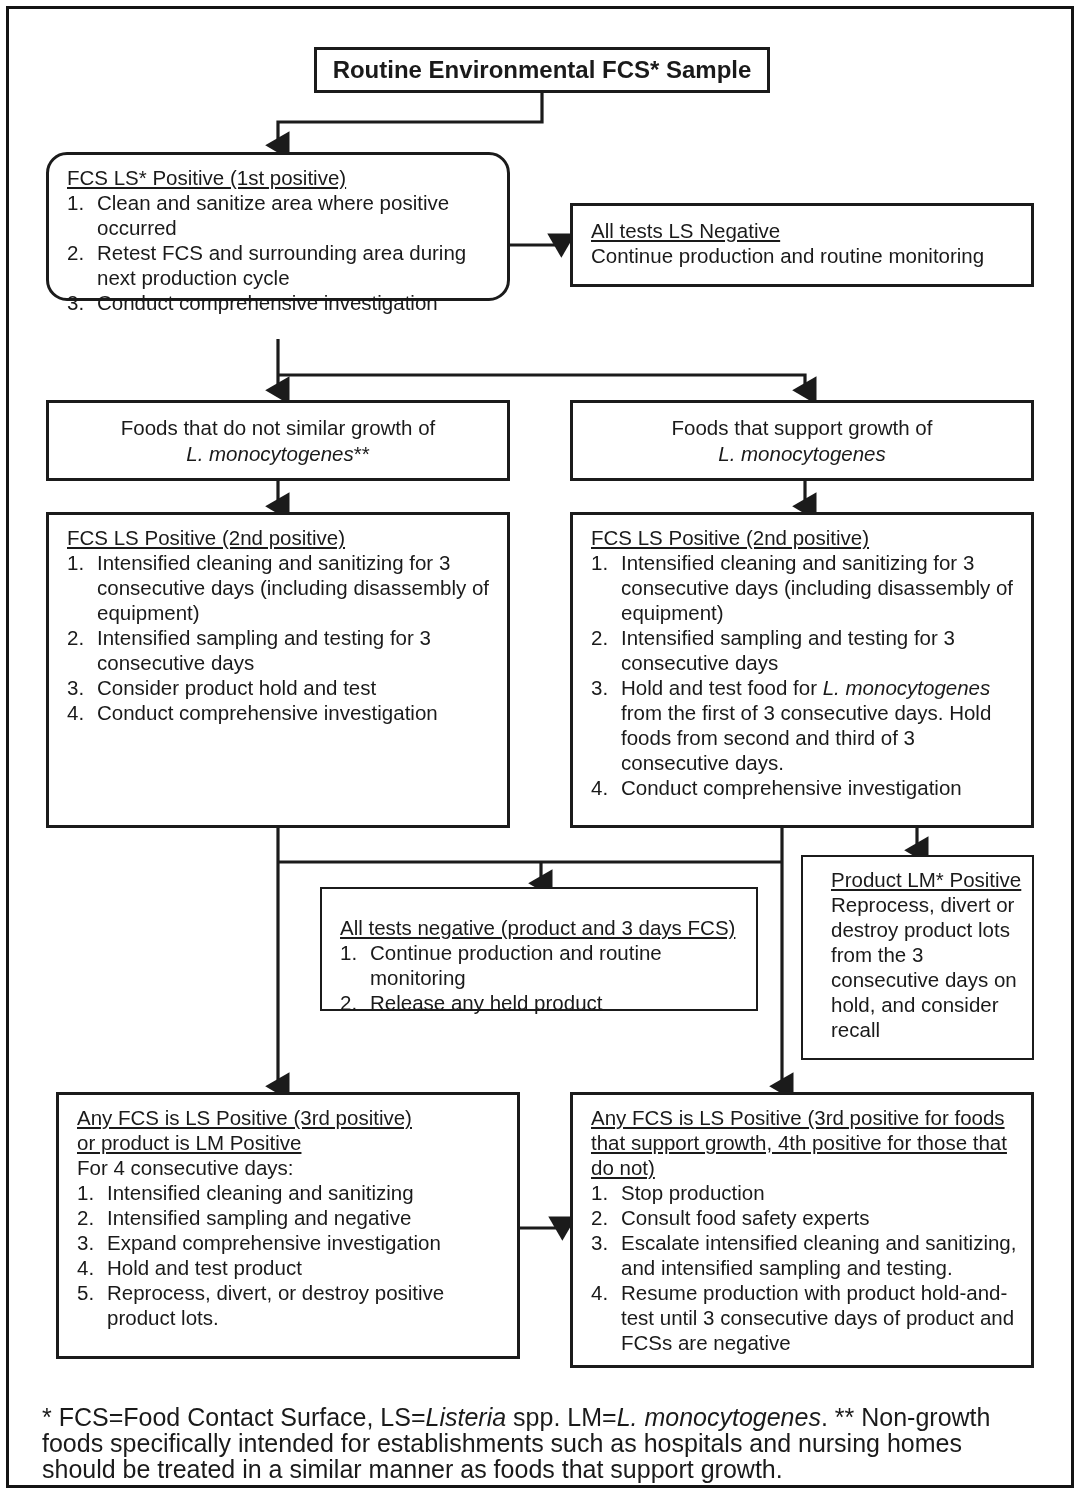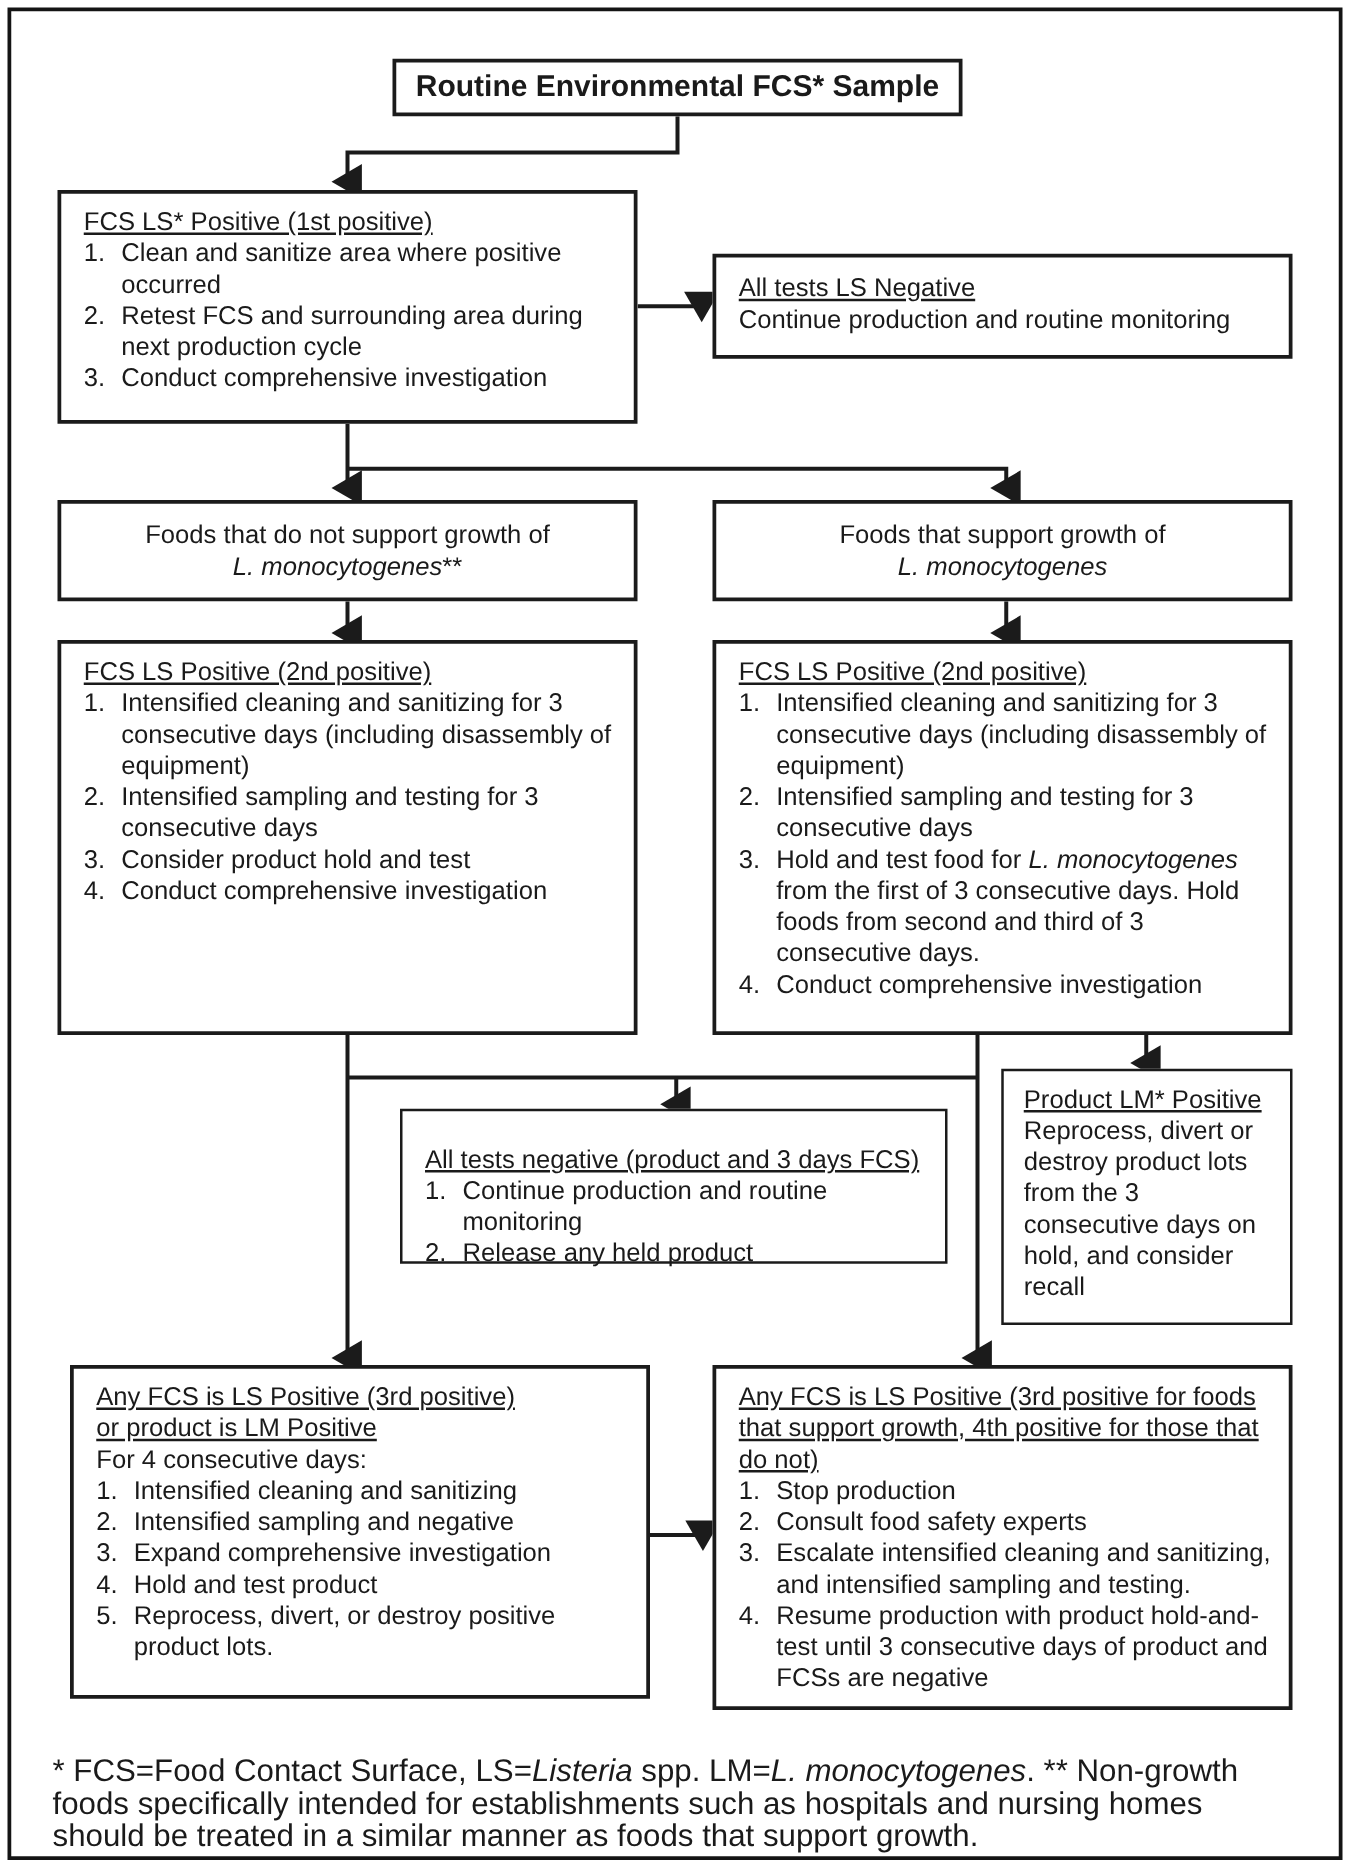--- a/index.html
+++ b/index.html
@@ -135,21 +135,21 @@
       <path d="M917,828 L917,851" marker-end="url(#arrow)"></path>
 
       <path d="M512,1228 L563,1228" marker-end="url(#arrow)"></path>
     </g>
   </svg>
 
   <div class="box title-box" style="left:314px; top:47px; width:456px; height:46px;">
     <span class="title-text">Routine Environmental FCS* Sample</span>
   </div>
 
-  <div class="box pad" style="left:46px; top:152px; width:464px; height:187px;">
+  <div class="box pad" style="left:46px; top:152px; width:464px; height:149px;border-radius:21px;">
     <div class="hdr">FCS LS* Positive (1st positive)</div>
     <ol class="steps">
       <li>
         <span class="num">1.</span>
         <span>Clean and sanitize area where positive occurred</span>
       </li>
       <li>
         <span class="num">2.</span>
         <span>Retest FCS and surrounding area during next production cycle</span>
       </li>
@@ -160,21 +160,21 @@
     </ol>
   </div>
 
   <div class="box pad" style="left:570px; top:203px; width:464px; height:84px; padding-top:12px;">
     <div class="hdr">All tests LS Negative</div>
     <div class="plain">Continue production and routine monitoring</div>
   </div>
 
   <div class="box" style="left:46px; top:400px; width:464px; height:81px; display:flex; align-items:center; justify-content:center;">
     <div class="centered">
-      <div>Foods that do not support growth of</div>
+      <div>Foods that do not similar growth of</div>
       <div><span class="ital">L. monocytogenes</span><span>**</span></div>
     </div>
   </div>
 
   <div class="box" style="left:570px; top:400px; width:464px; height:81px; display:flex; align-items:center; justify-content:center;">
     <div class="centered">
       <div>Foods that support growth of</div>
       <div><span class="ital">L. monocytogenes</span></div>
     </div>
   </div>
@@ -230,21 +230,21 @@
         <span class="num">1.</span>
         <span>Continue production and routine monitoring</span>
       </li>
       <li>
         <span class="num">2.</span>
         <span>Release any held product</span>
       </li>
     </ol>
   </div>
 
-  <div class="box thin pad" style="left:801px; top:855px; width:233px; height:205px; padding:10px 10px 8px 16px;">
+  <div class="box thin pad" style="left:801px; top:855px; width:233px; height:205px; padding:10px 10px 8px 28px;">
     <div class="hdr">Product LM* Positive</div>
     <div class="plain">Reprocess, divert or destroy product lots from the 3 consecutive days on hold, and consider recall</div>
   </div>
 
   <div class="box pad" style="left:56px; top:1092px; width:464px; height:267px;">
     <div class="hdr">Any FCS is LS Positive (3rd positive)</div>
     <div class="hdr">or product is LM Positive</div>
     <div class="plain">For 4 consecutive days:</div>
     <ol class="steps">
       <li>

